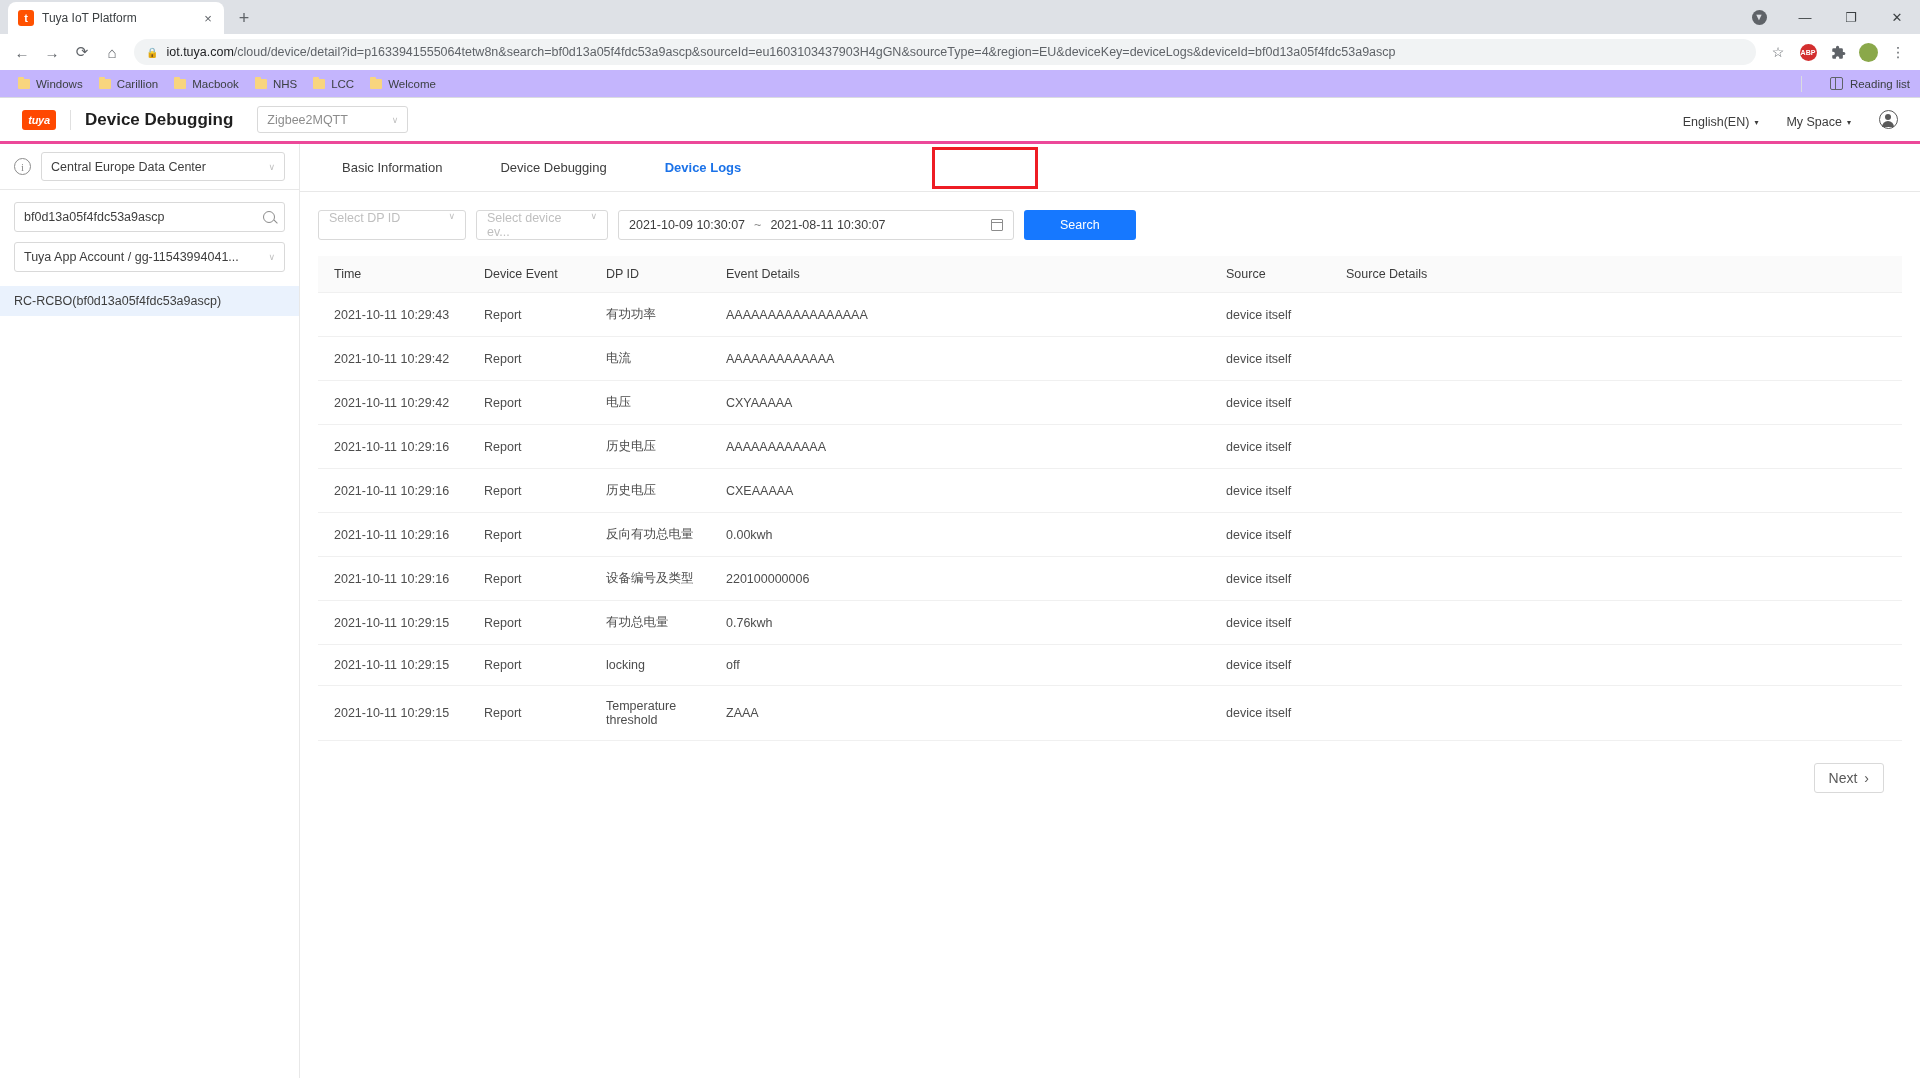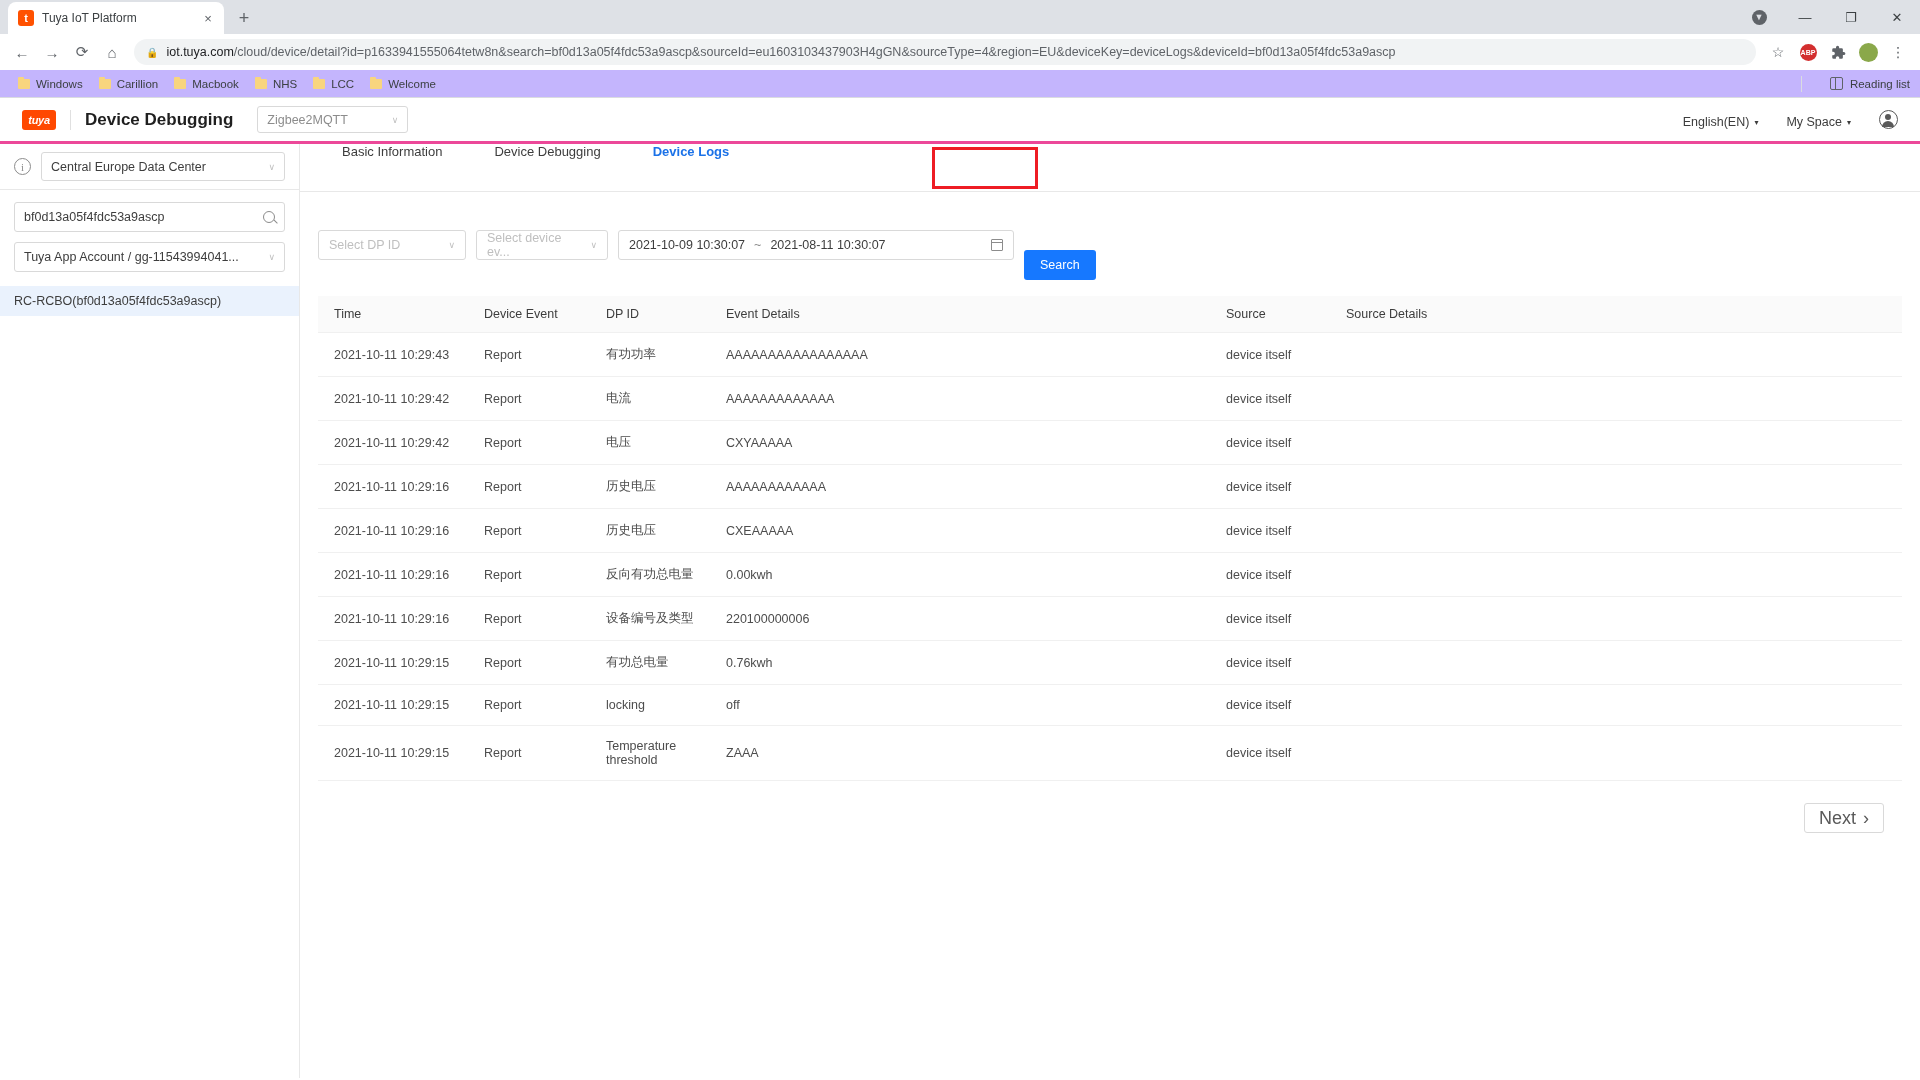--- a/index.html
+++ b/index.html
@@ -145,46 +145,46 @@
   .mag:after { content:''; position:absolute; width:5px; height:1.4px; background:#8c8c8c;
                transform:rotate(45deg); right:-4px; bottom:0px;}
   .acct-select { height: 30px; border:1px solid #d9d9d9; border-radius:3px;
                  display:flex; align-items:center; padding:0 9px; font-size:12.5px;
                  color:#3d3d3d; cursor:pointer; }
   .acct-select .caret { margin-left:auto; color:#bfbfbf; font-size:9px; padding-left:4px;}
   .dev-item { margin: 14px -14px 0 -14px; padding: 8px 14px; background:#eaf2fd;
               font-size: 12.5px; color:#3d3d3d; cursor:pointer; }
 
   .main { flex: 1; min-width: 0; }
-  .tabs { height: 48px; display: flex; padding: 0 18px;
-          border-bottom: 1px solid #e8e8e8; gap: 4px; position: relative;}
+  .tabs { height: 48px; display: flex; align-items: center; padding: 0 18px;
+          border-bottom: 1px solid #e8e8e8; gap: 10px; position: relative;}
   .tab-item { font-size: 13px; color: #3d3d3d; padding: 0 24px; cursor: pointer; }
   .tab-item.active { color: #1b72e8; font-weight: bold; }
   .tab-highlight {
     position: absolute; left: 632px; top: 3px; width: 106px; height: 42px;
     border: 3px solid #ee1c24; background: transparent; pointer-events: none;
   }
 
   .filters { display:flex; align-items:center; padding: 18px 18px 0 18px; gap: 10px;}
   .fsel { height: 30px; border:1px solid #d9d9d9; border-radius:3px; display:flex;
-          align-items:center; padding: 0 10px; font-size:12.5px; color:#bfbfbf; cursor:pointer;}
+          align-items:flex-start; padding: 0 10px; font-size:12.5px; color:#bfbfbf; cursor:pointer;}
   .fsel .caret { margin-left:auto; padding-left: 10px; color:#bfbfbf; font-size:9px;}
   .fsel.dp { width: 148px; }
   .fsel.ev { width: 132px; }
   .daterange { height:30px; width: 396px; border:1px solid #d9d9d9; border-radius:3px;
                display:flex; align-items:center; padding:0 10px; font-size:12.5px; color:#3d3d3d;
                gap: 9px; cursor:pointer; }
   .daterange .tilde { color:#8c8c8c; }
   .cal-icon { margin-left:auto; width:12px; height:12px; border:1.3px solid #8c8c8c;
               border-radius:1px; position:relative; flex:0 0 auto;}
   .cal-icon:before { content:''; position:absolute; top:2px; left:-1.3px; right:-1.3px;
                      height:1.3px; background:#8c8c8c; }
-  .search-btn { height:30px; padding: 0 16px; background:#1678ff; color:#fff;
+  .search-btn { height:30px; padding: 0 36px; background:#1678ff; color:#fff;
                 border:0; border-radius:3px; font-size:12.5px; cursor:pointer;
-                font-family:"Liberation Sans", sans-serif;margin-top:40px; }
+                font-family:"Liberation Sans", sans-serif; }
 
   
   .tablewrap { padding: 16px 18px 0 18px; }
   table { width: 100%; border-collapse: collapse; table-layout: fixed; }
   thead th {
     background: #fafafa; text-align: left; font-size: 12.5px; color: #3d3d3d;
     font-weight: normal; padding: 11px 0 11px 16px; border-bottom: 1px solid #f0f0f0;
   }
   tbody td {
     font-size: 12.5px; color: #4d4d4d; padding: 13px 0 13px 16px;
@@ -192,21 +192,21 @@
   }
   .col-time { width: 150px; }
   .col-event { width: 122px; }
   .col-dp { width: 120px; }
   .col-details { width: 500px; }
   .col-source { width: 120px; }
   .col-sdetails { width: auto; }
 
   .pager { display:flex; justify-content:flex-end; padding: 22px 18px 0 18px; }
   .next-btn { height: 30px; padding: 0 14px; border:1px solid #d9d9d9;
-              border-radius:3px; background:#fff; font-size:18px; color:#595959;
+              border-radius:3px; background:#fff; font-size:14px; color:#595959;
               display:flex; align-items:center; gap:7px; cursor:pointer;
               font-family:"Liberation Sans", sans-serif; }
 </style>
 </head>
 <body>
 
 <div class="browser-chrome">
 
   <div class="tabstrip">
     <div class="tab">

